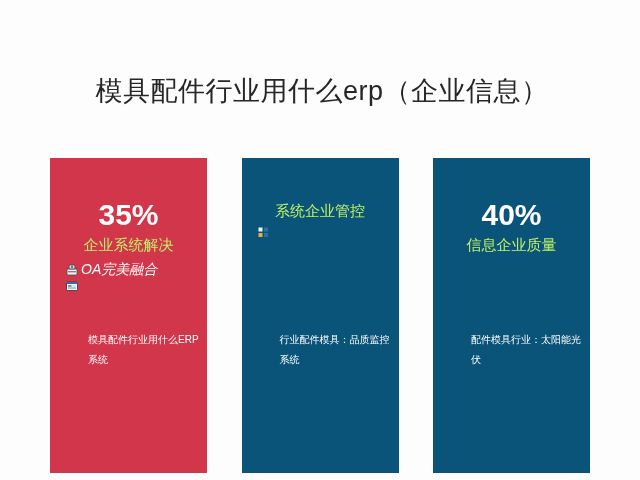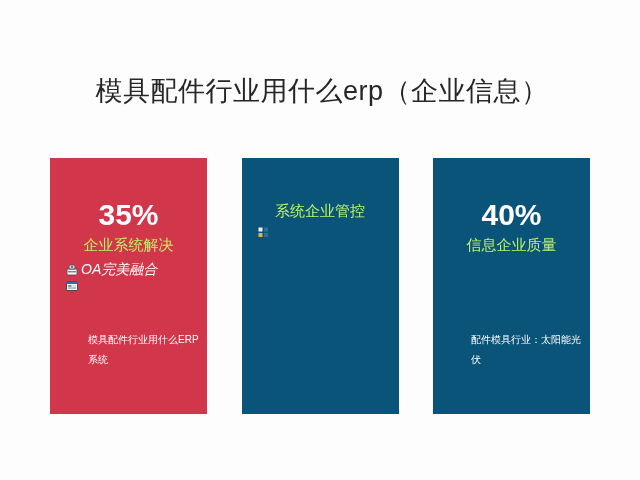--- a/index.html
+++ b/index.html
@@ -40,21 +40,21 @@
     left: 50px;
     top: 158px;
     width: 540px;
     height: 275px;
     display: flex;
     justify-content: space-between;
   }
 
   .card {
     width: 157px;
-    height: 256px;
+    height: 315px;
     box-sizing: border-box;
     position: relative;
     overflow: hidden;
   }
 
   .card-red   { background: #d2364a; }
   .card-blue  { background: #0a5479; }
 
   .card-inner {
     position: absolute;
@@ -173,20 +173,21 @@
               <svg width="14" height="14" viewBox="0 0 14 14">
                 <rect x="1.5" y="1.5" width="4" height="4" fill="#f0f0f0"></rect>
                 <rect x="7" y="1.5" width="4" height="4" fill="#2f6f9e"></rect>
                 <rect x="1.5" y="7" width="4" height="4" fill="#e8b03a"></rect>
                 <rect x="7" y="7" width="4" height="4" fill="#2f6f9e"></rect>
               </svg>
             </span>
           </div>
         </div>
       </div>
+      <div class="card-body">行业配件模具：品质监控系统</div>
     </div>
 
     <div class="card card-blue">
       <div class="card-inner">
         <div class="card-percent">40%</div>
         <div class="card-subtitle">信息企业质量</div>
       </div>
       <div class="card-body">配件模具行业：太阳能光伏</div>
     </div>
 

